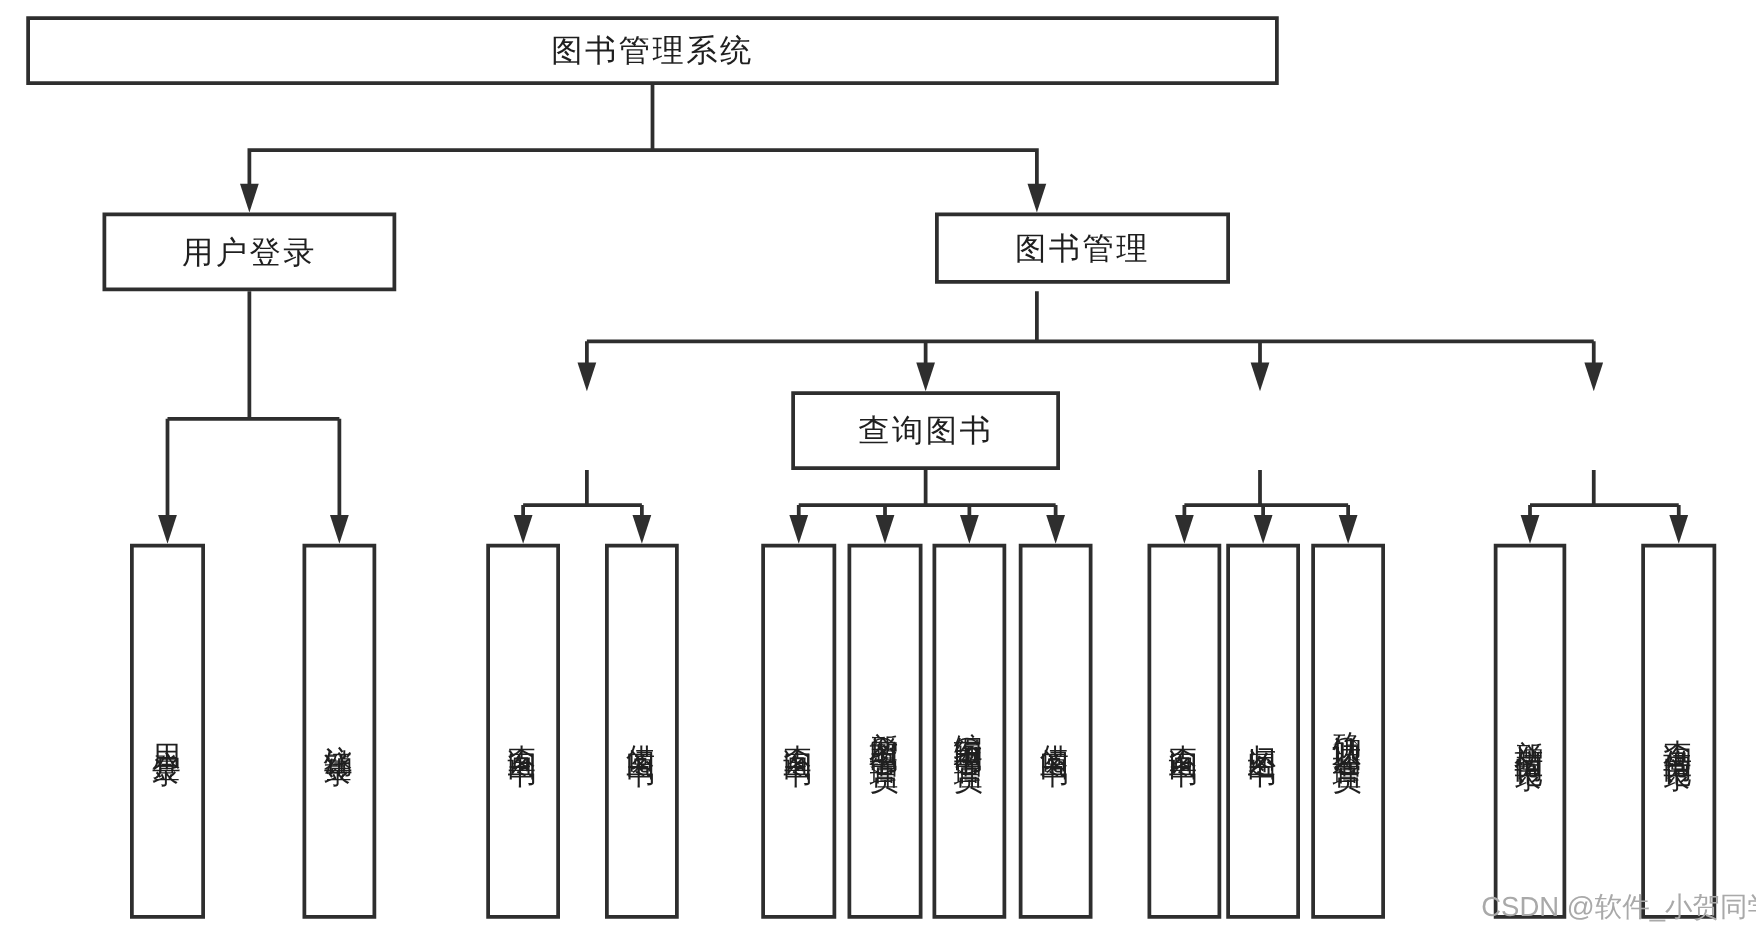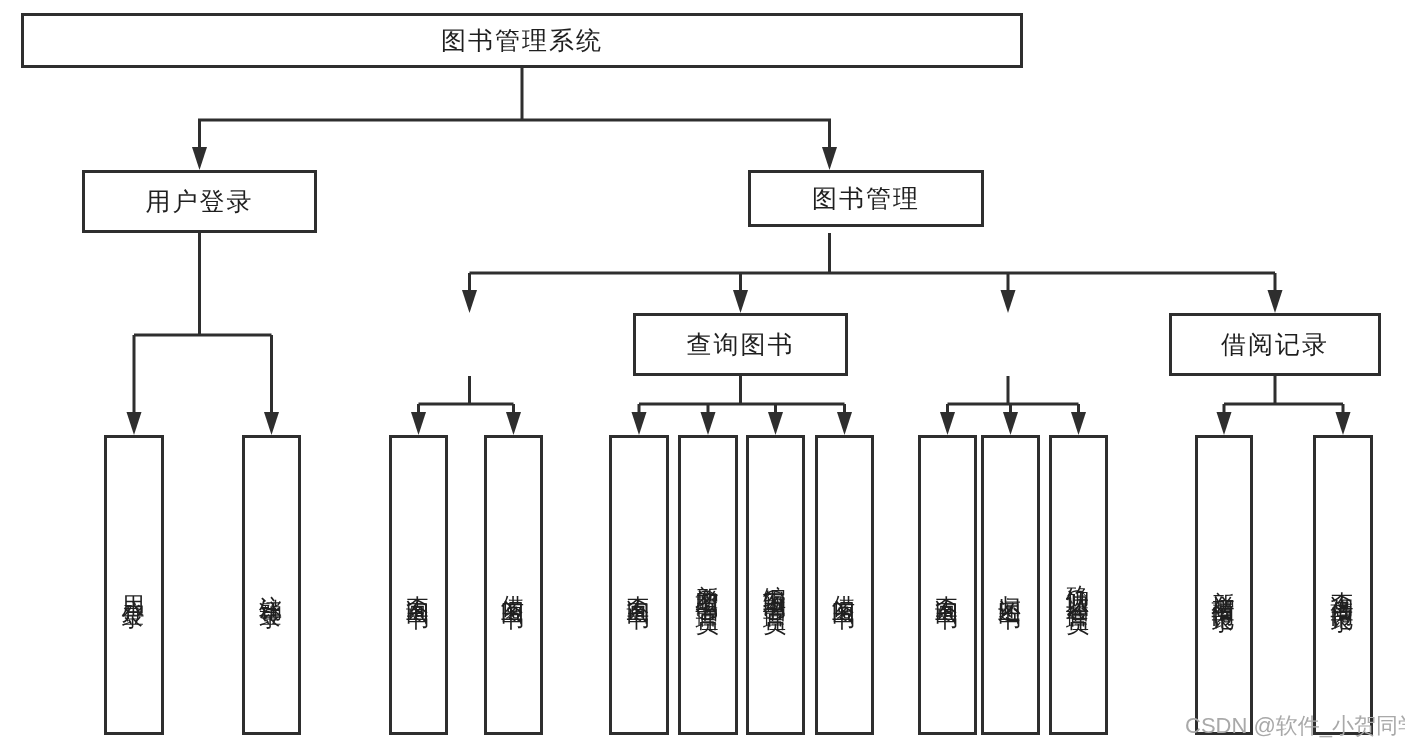--- a/index.html
+++ b/index.html
@@ -132,23 +132,20 @@
   <div class="hnode" style="left:82px;top:170px;width:235px;height:63px">
     <span>用户登录</span>
   </div>
   <div class="hnode" style="left:748px;top:170px;width:236px;height:57px">
     <span>图书管理</span>
   </div>
 
   <div class="hnode" style="left:633px;top:313px;width:215px;height:63px">
     <span>查询图书</span>
   </div>
-  <div class="hnode" style="left:1169px;top:313px;width:212px;height:63px">
-    <span>借阅记录</span>
-  </div>
 
   <div class="vnode" style="left:104px;width:60px">
     <span>用户登录</span>
   </div>
   <div class="vnode" style="left:242px;width:59px">
     <span>注销登录</span>
   </div>
 
   <div class="vnode" style="left:389px;width:59px">
     <span>查询图书</span>

